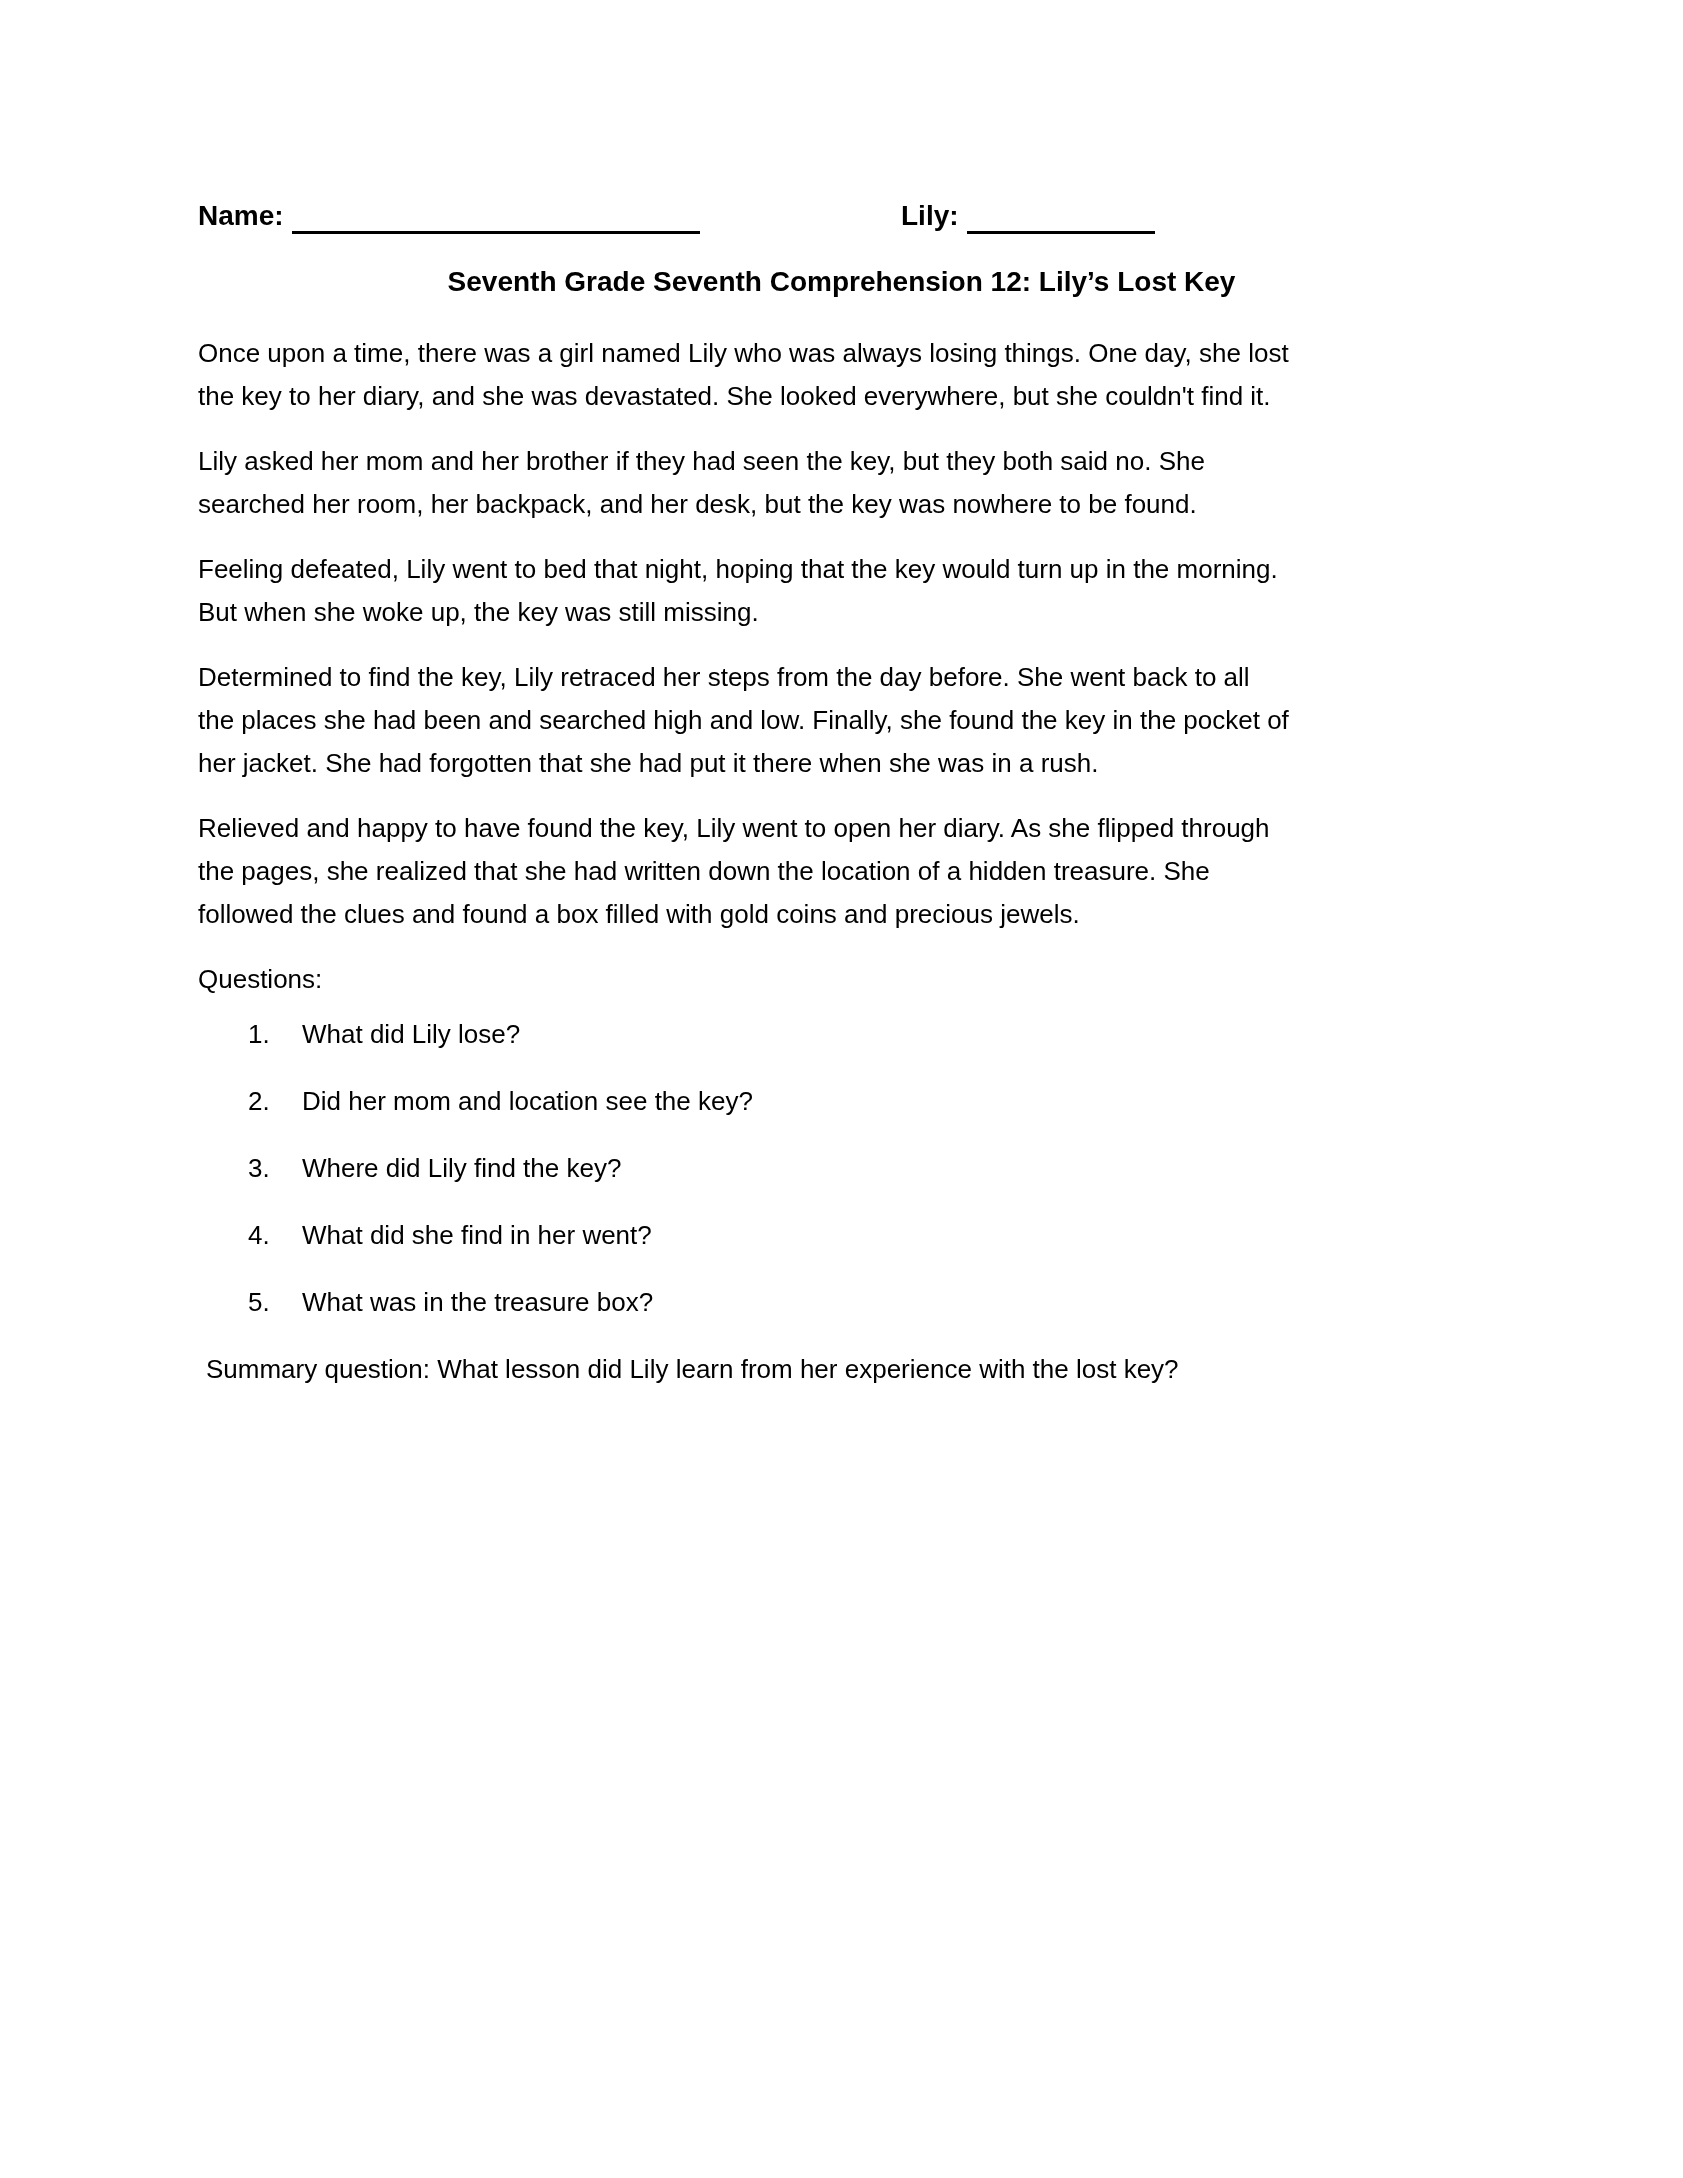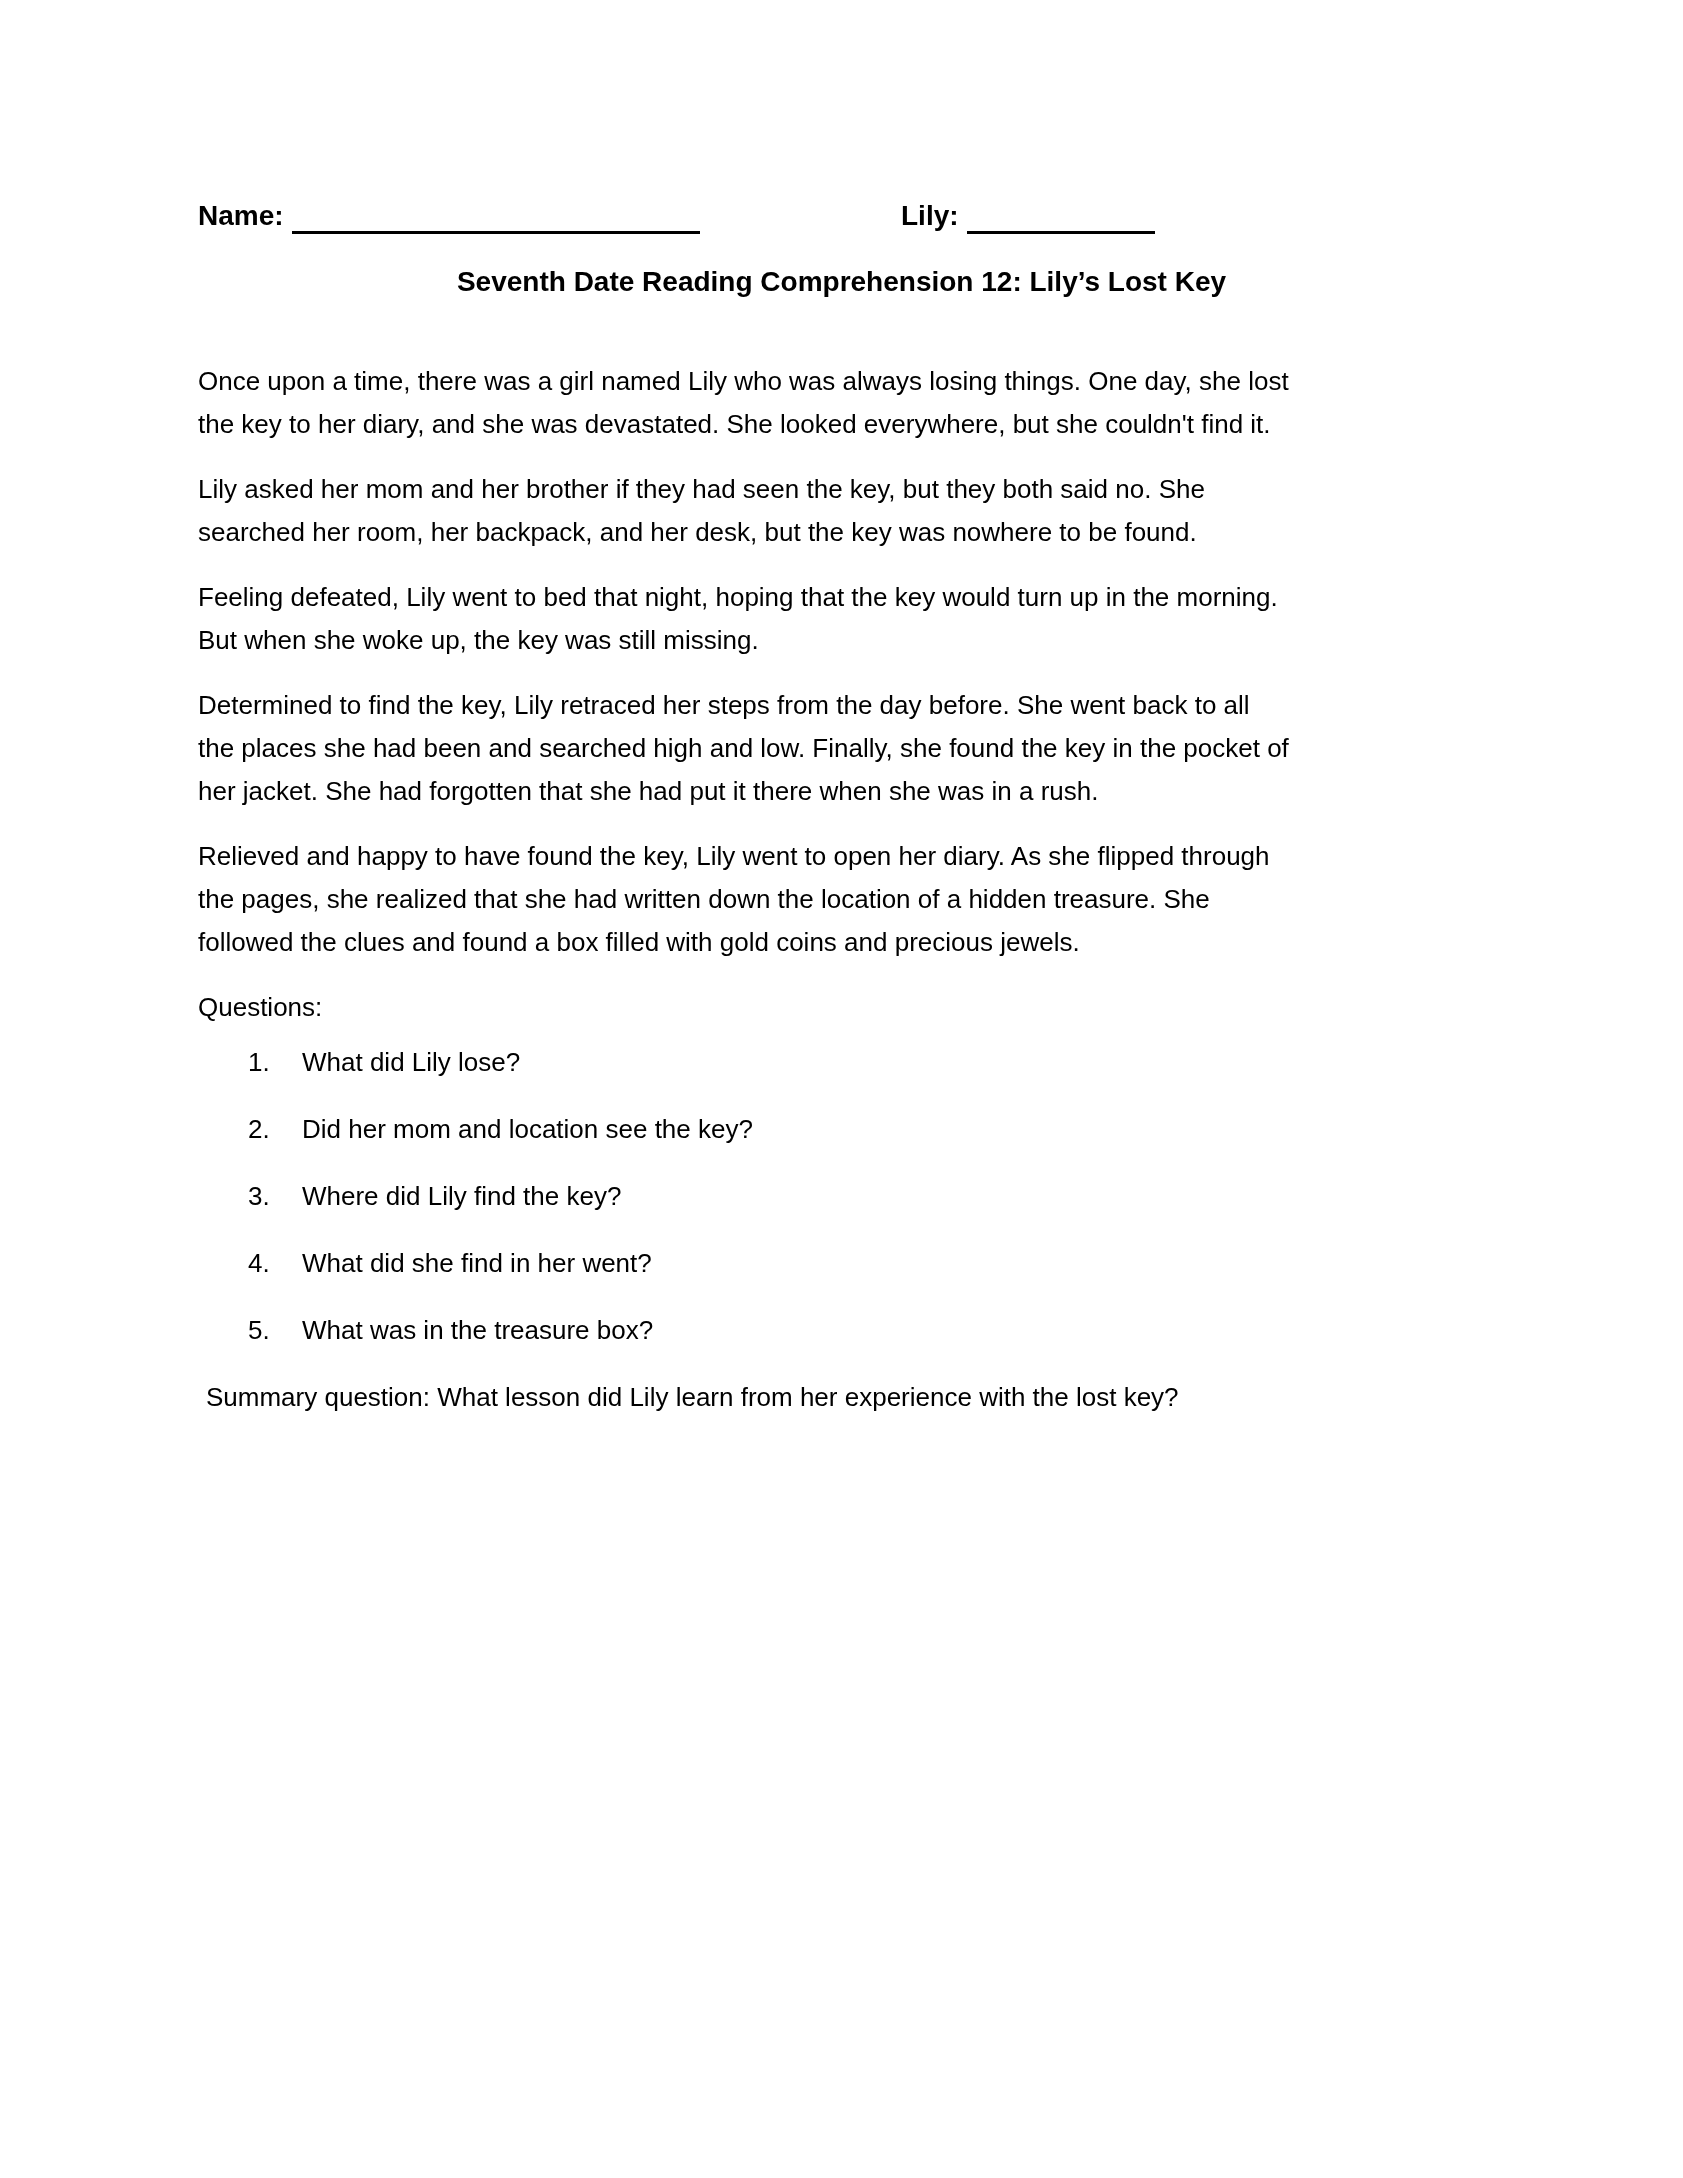--- a/index.html
+++ b/index.html
@@ -40,21 +40,21 @@
   }
   .name-blank { width: 408px; }
   .date-blank { width: 188px; }
   .doc-title {
     margin-top: 24px;
     text-align: center;
     font-size: 28px;
     font-weight: bold;
     line-height: 36px;
   }
-  .passage { margin-top: 60px; }
+  .passage { margin-top: 32px; }
   .para {
     font-size: 26px;
     line-height: 43px;
     margin: 0 0 22px 0;
     white-space: pre-line;
   }
   .questions-label {
     font-size: 26px;
     line-height: 43px;
     margin: 0 0 12px 0;
@@ -95,21 +95,21 @@
 
     <div class="header-row">
       <span class="name-group">
         <span>Name:</span><span class="blank-line name-blank"></span>
       </span>
       <span class="date-group">
         <span>Lily:</span><span class="blank-line date-blank"></span>
       </span>
     </div>
 
-    <div class="doc-title">Seventh Date Reading Comprehension 12: Lily’s Lost Key</div>
+    <div class="doc-title">Seventh Grade Seventh Comprehension 12: Lily’s Lost Key</div>
 
     <div class="passage">
       <p class="para">Once upon a time, there was a girl named Lily who was always losing things. One day, she lost
 the key to her diary, and she was devastated. She looked everywhere, but she couldn't find it.</p>
       <p class="para">Lily asked her mom and her brother if they had seen the key, but they both said no. She
 searched her room, her backpack, and her desk, but the key was nowhere to be found.</p>
       <p class="para">Feeling defeated, Lily went to bed that night, hoping that the key would turn up in the morning.
 But when she woke up, the key was still missing.</p>
       <p class="para">Determined to find the key, Lily retraced her steps from the day before. She went back to all
 the places she had been and searched high and low. Finally, she found the key in the pocket of

